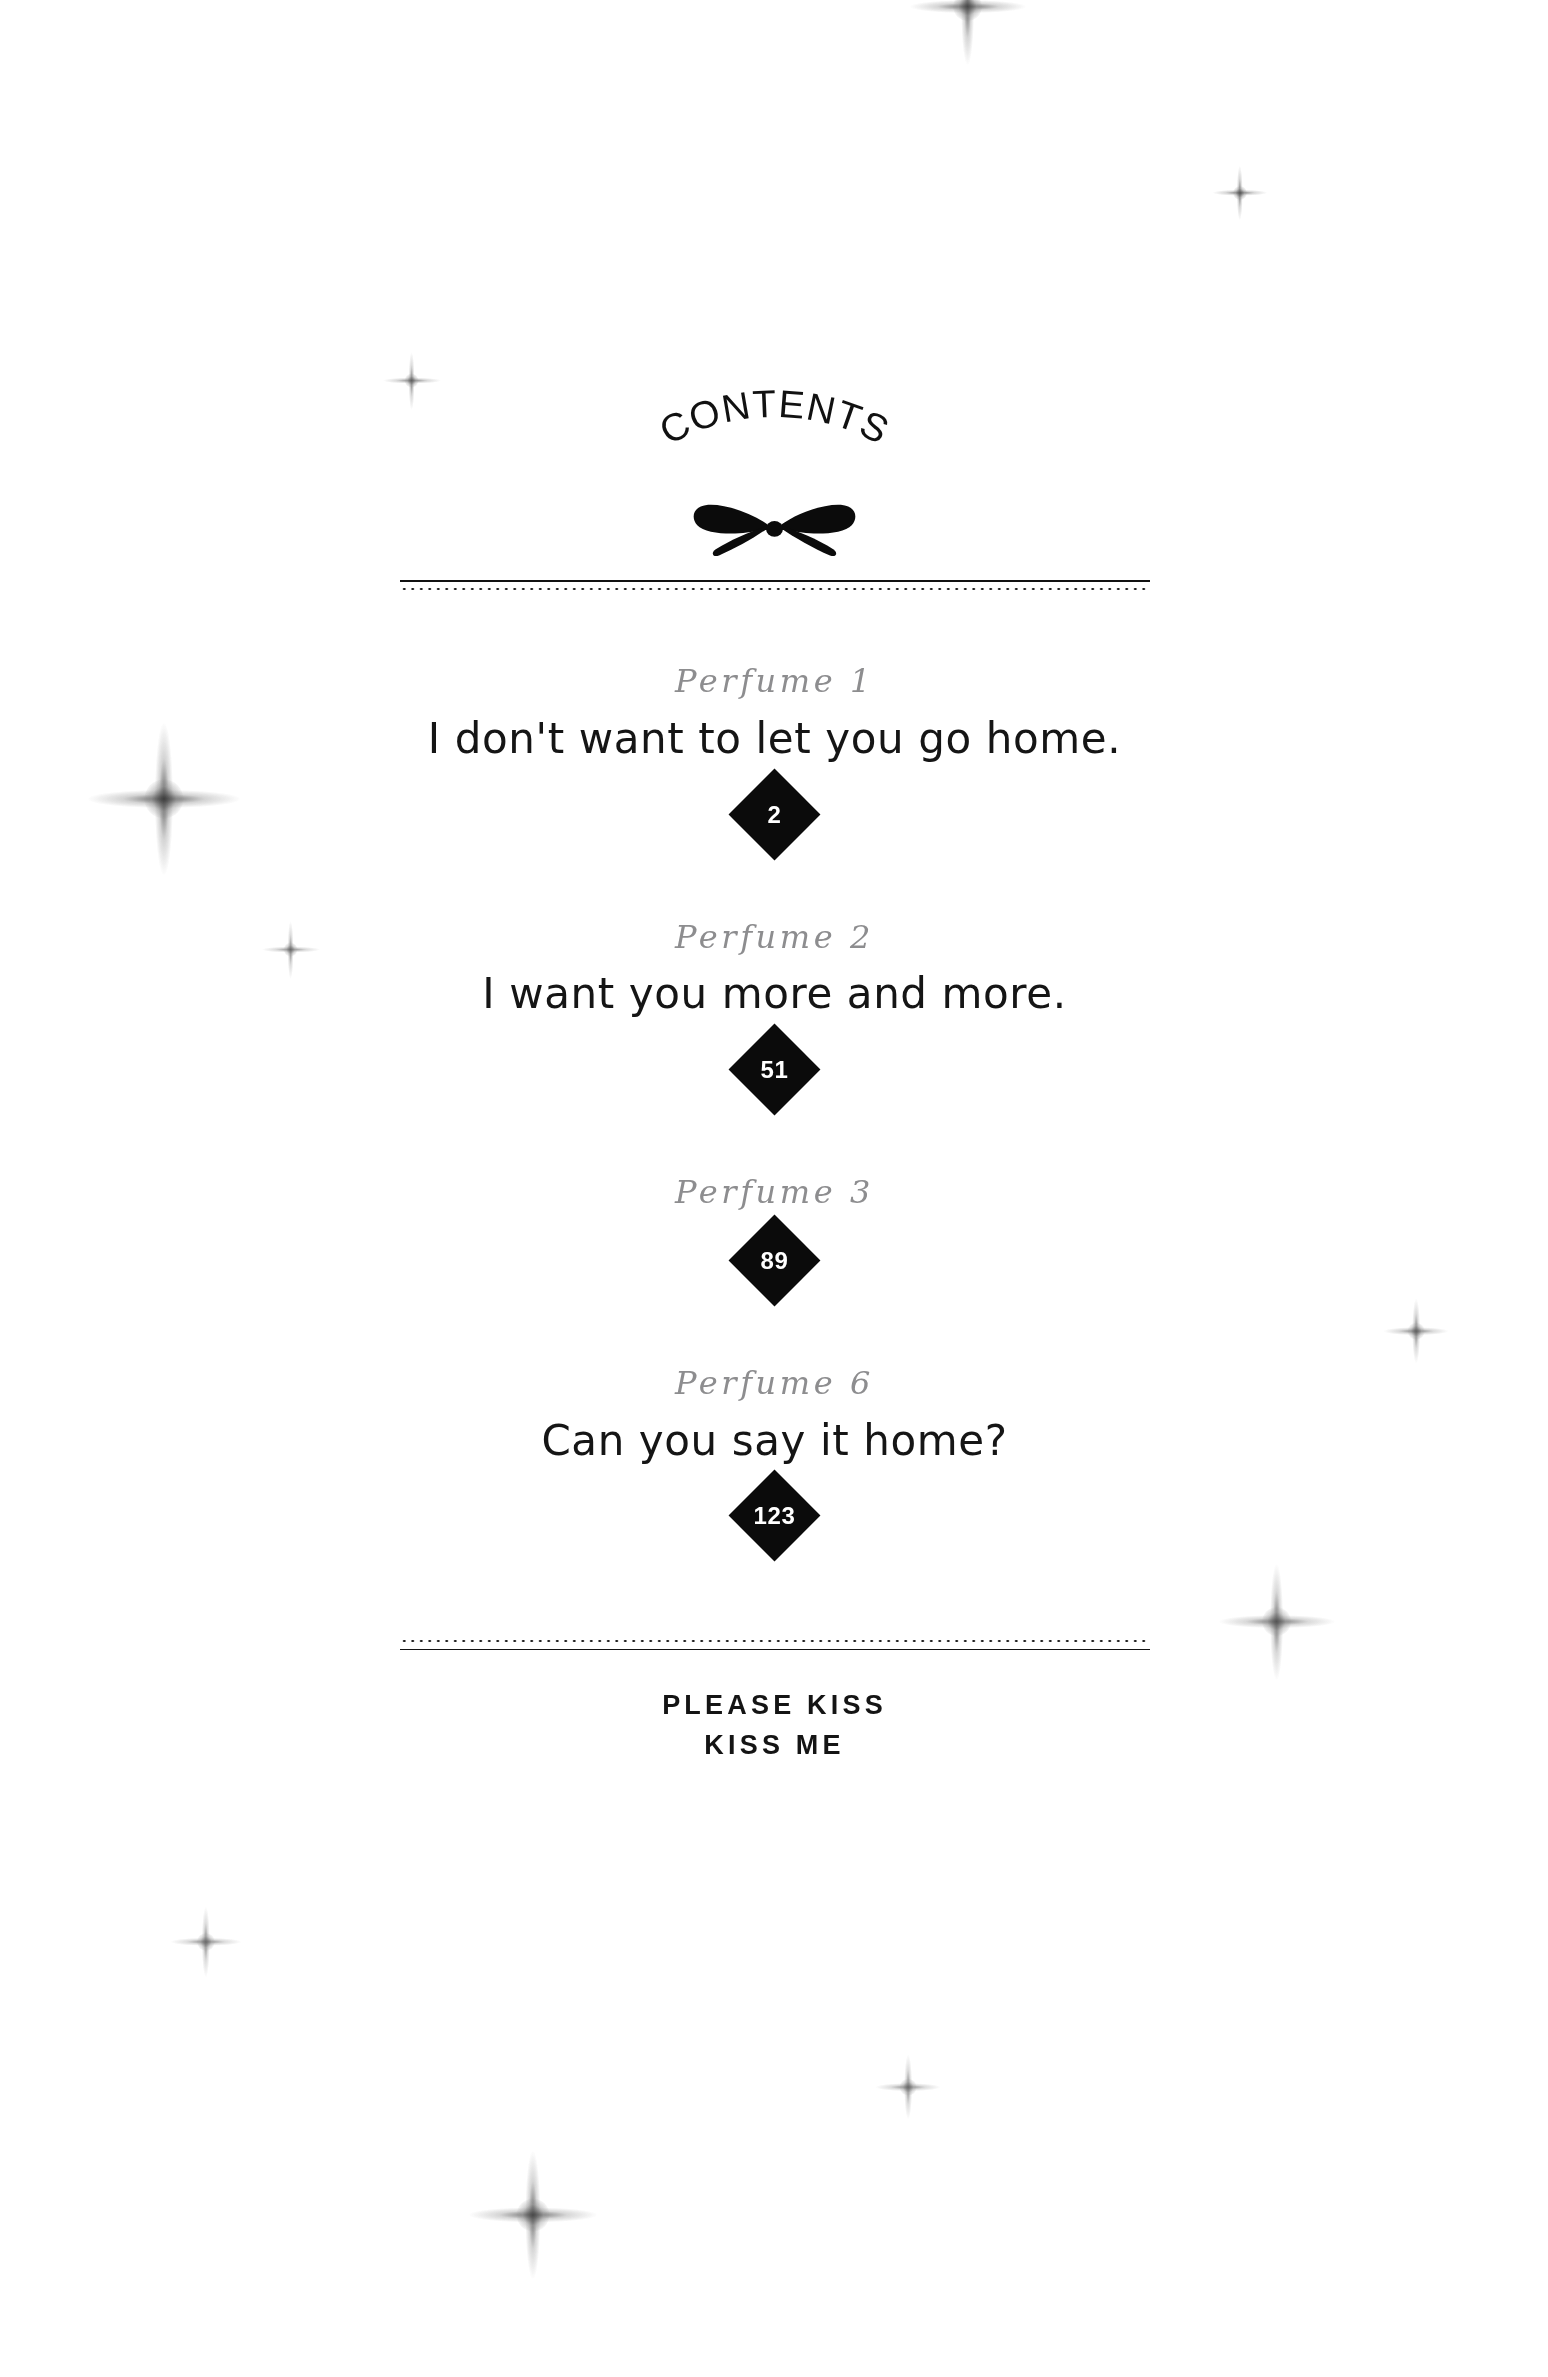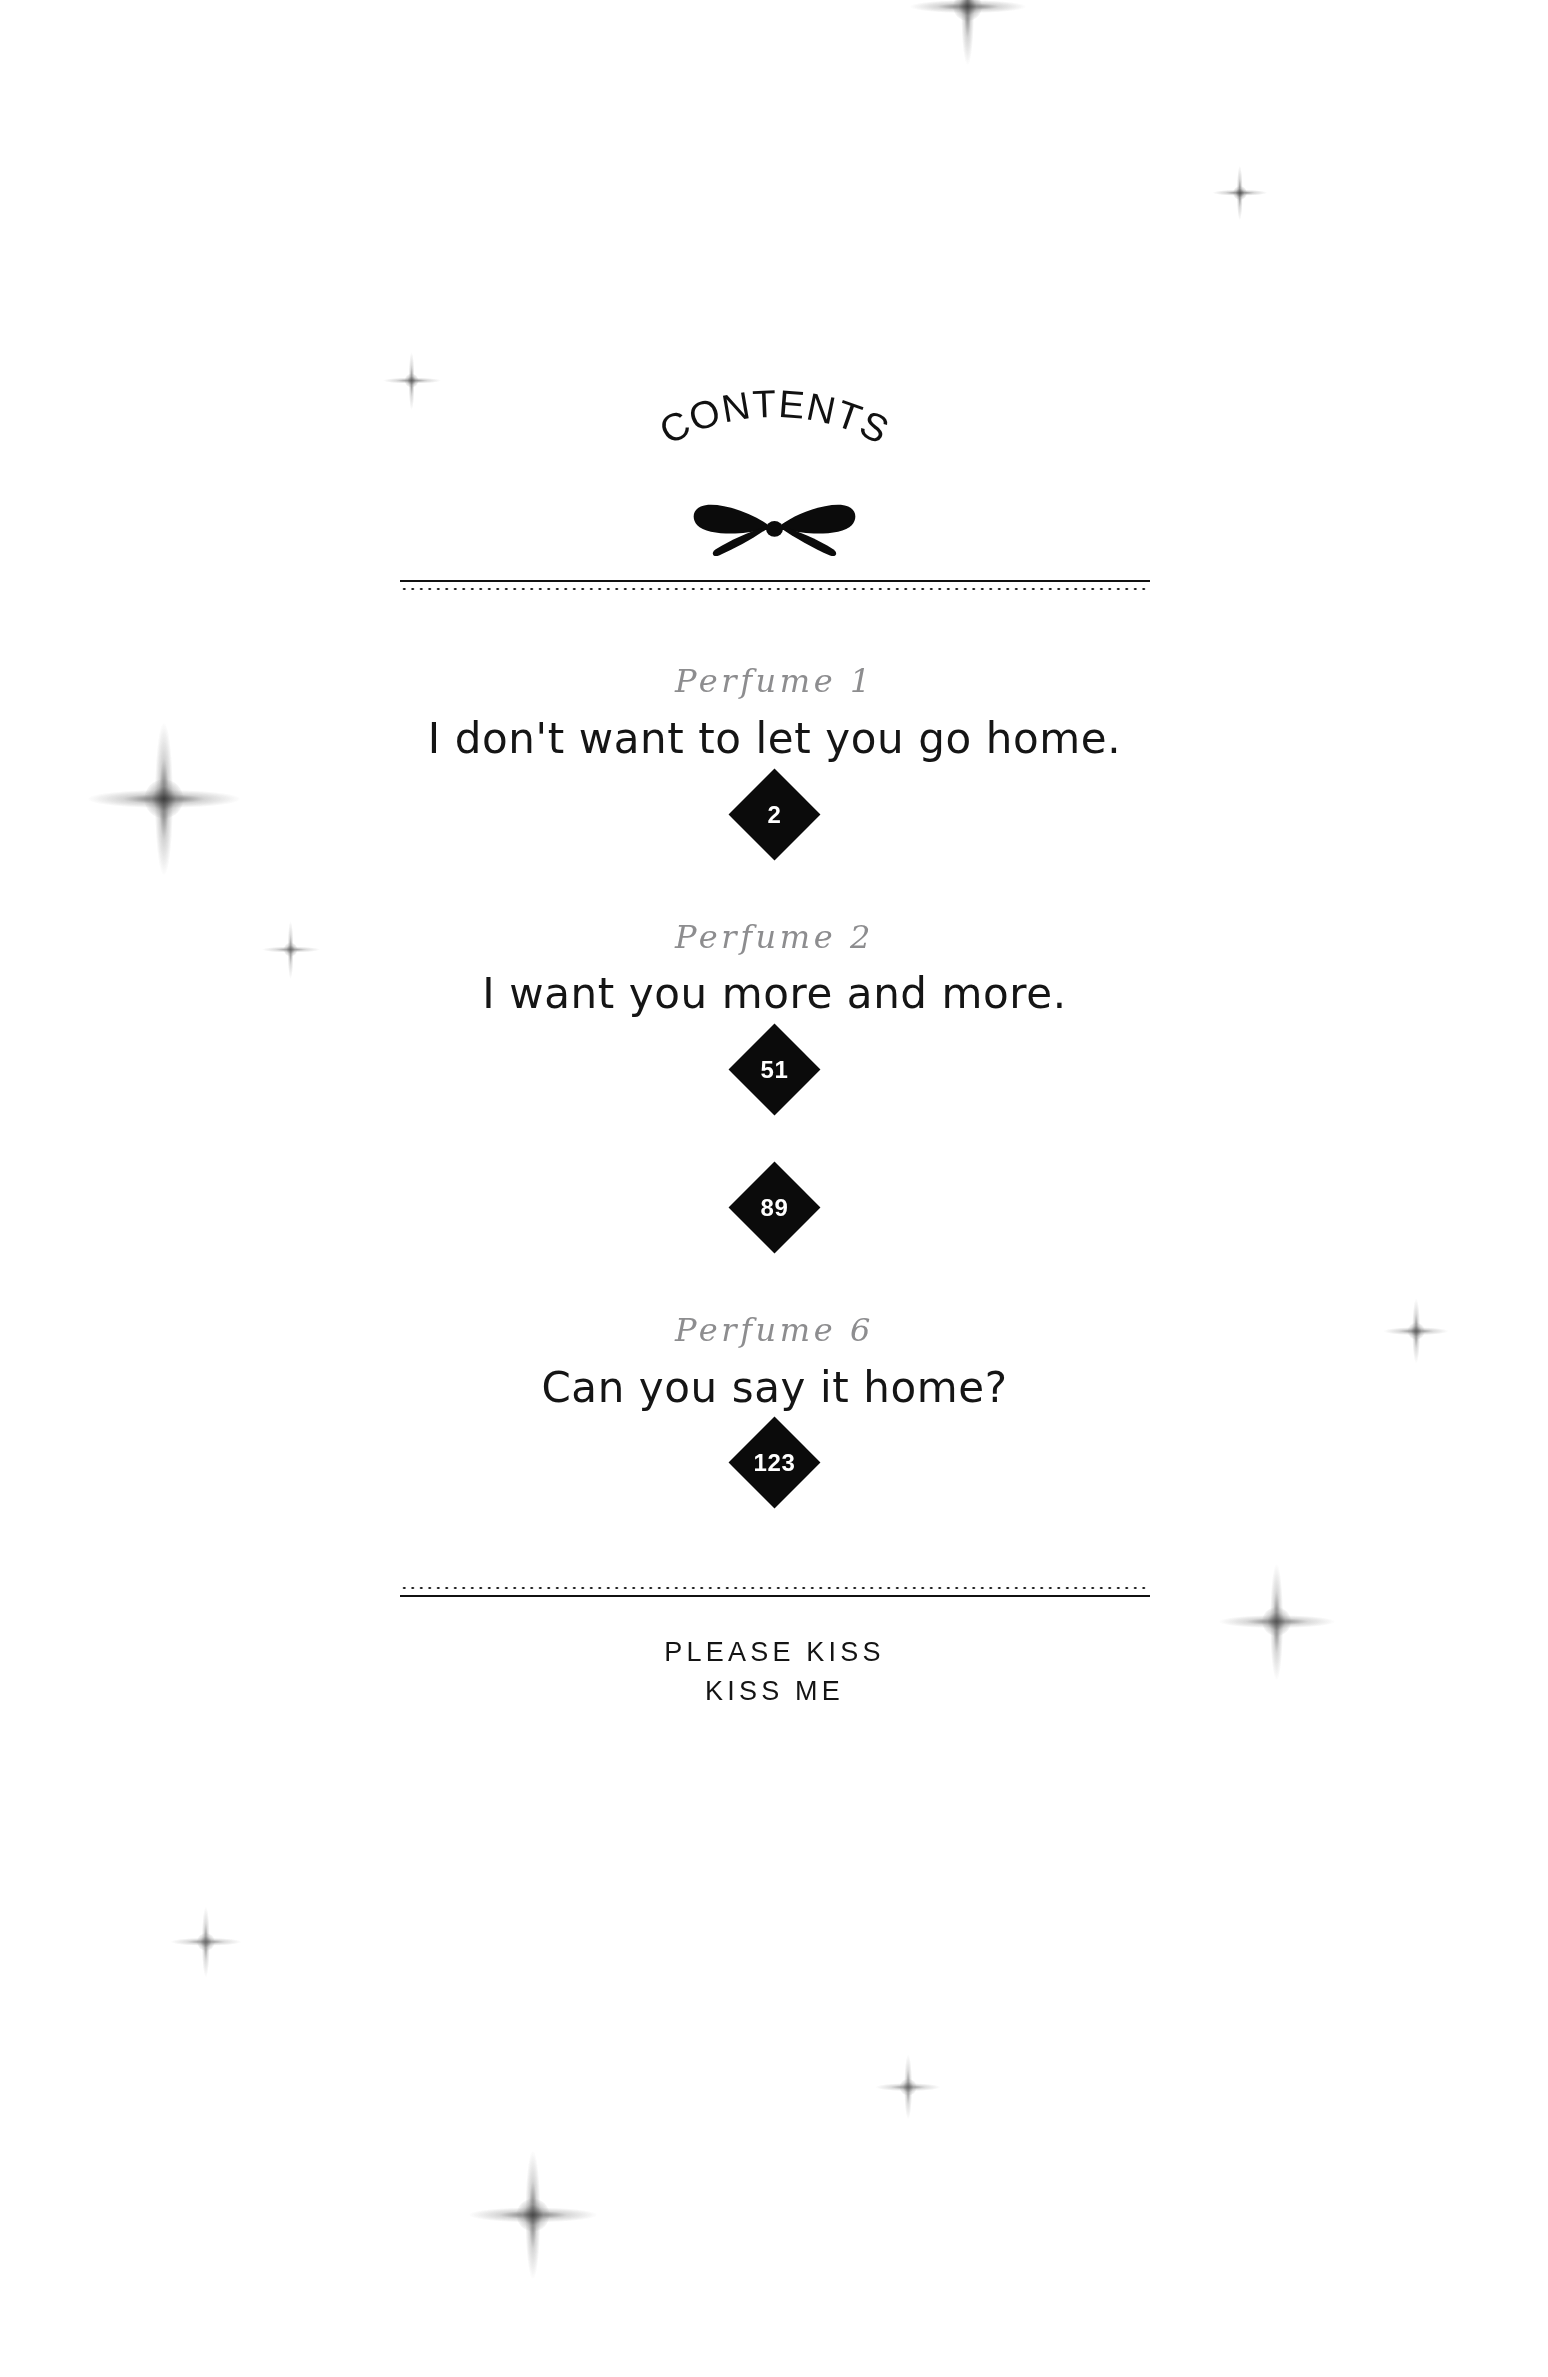--- a/index.html
+++ b/index.html
@@ -168,21 +168,21 @@
     margin-left: auto;
     margin-right: auto;
   }
   .bottom-rule-wrap .rule-dotted { margin-top: 0; }
   .bottom-rule-wrap .rule-solid { margin-top: 5.4px; }
 
   .imprint {
     margin-top: 36px;
     font-family: "Liberation Sans", sans-serif;
     font-size: 27px;
-    font-weight: 400;
+    font-weight: 700;
     letter-spacing: 4.2px;
     color: #141414;
     line-height: 1.45;
   }
 </style>
 </head>
 <body>
 
 <div class="page">
 
@@ -277,20 +277,21 @@
 
       <div class="entry">
         <div class="entry-kicker">Perfume 2</div>
         <div class="entry-title">I want you more and more.</div>
         <div class="page-badge">
           <span>51</span>
         </div>
       </div>
 
       <div class="entry">
+        <div class="entry-kicker">Perfume 3</div>
         <div class="page-badge">
           <span>89</span>
         </div>
       </div>
 
       <div class="entry">
         <div class="entry-kicker">Perfume 6</div>
         <div class="entry-title">Can you say it home?</div>
         <div class="page-badge">
           <span>123</span>

